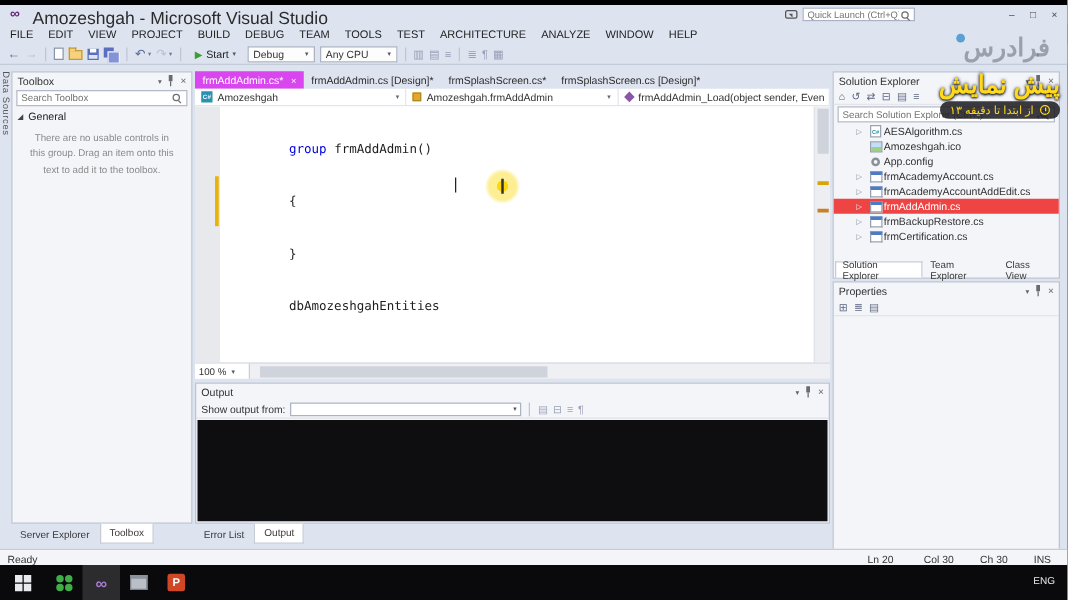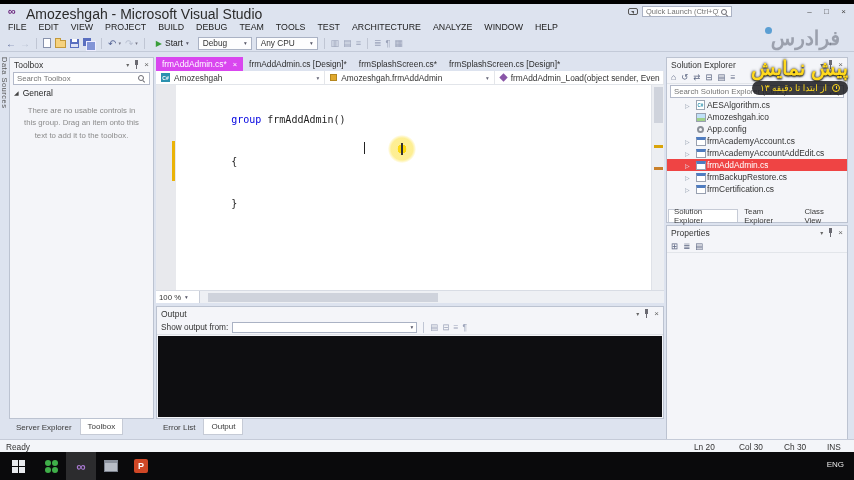--- a/index.html
+++ b/index.html
@@ -301,20 +301,21 @@
     </span>
   </div>
 
   <div id="code-area">
     <div id="glyph-margin"></div>
     <div id="change-bar"></div>
     <div id="code-lines">
       <div class="cl"><span class="kw">        group</span><span> frmAddAdmin()</span></div>
       <div class="cl"><span>        {</span></div>
       <div class="cl"><span>        }</span></div>
+      <div class="cl"><span>        dbAmozeshgahEntities </span></div>
       
       
       
       
       
       
       
       
       
     </div>

